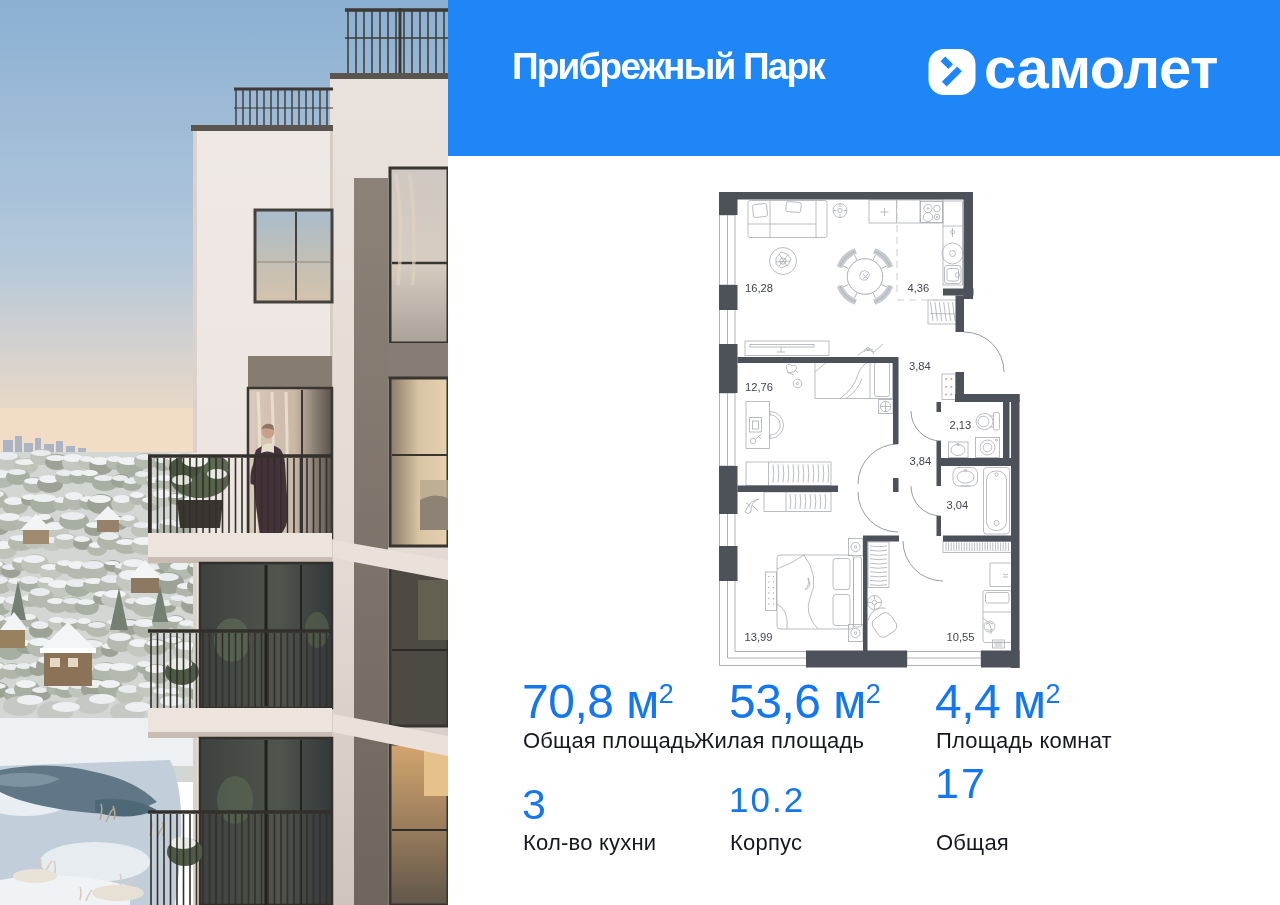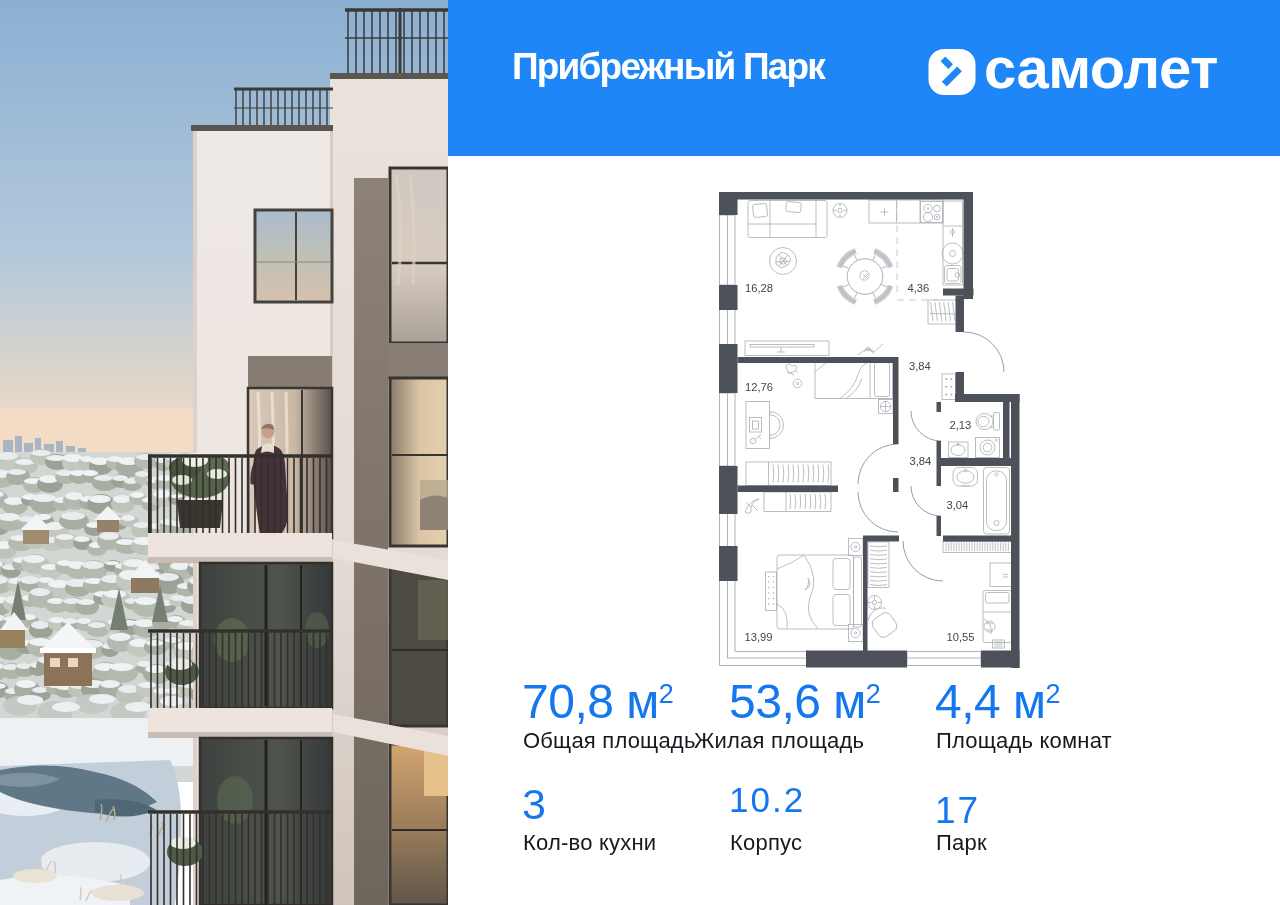--- a/index.html
+++ b/index.html
@@ -1279,15 +1279,15 @@
 <div class="abs lbl" style="left:936px;top:728px">Площадь комнат</div>
 
 <div class="abs num" style="left:522px;top:780px;font-size:43px">3</div>
 
 <div class="abs lbl" style="left:523px;top:830px">Кол-во кухни</div>
 
 <div class="abs num" style="left:729px;top:780px;font-size:35px;letter-spacing:2px">10.2</div>
 
 <div class="abs lbl" style="left:730px;top:830px">Корпус</div>
 
-<div class="abs num" style="left:935px;top:790px;font-size:37px;letter-spacing:2px">17</div>
-
-<div class="abs lbl" style="left:936px;top:830px">Парк</div>
+<div class="abs num" style="left:935px;top:759px;font-size:43px;letter-spacing:2px">17</div>
+
+<div class="abs lbl" style="left:936px;top:830px">Общая</div>
 
 </body></html>

